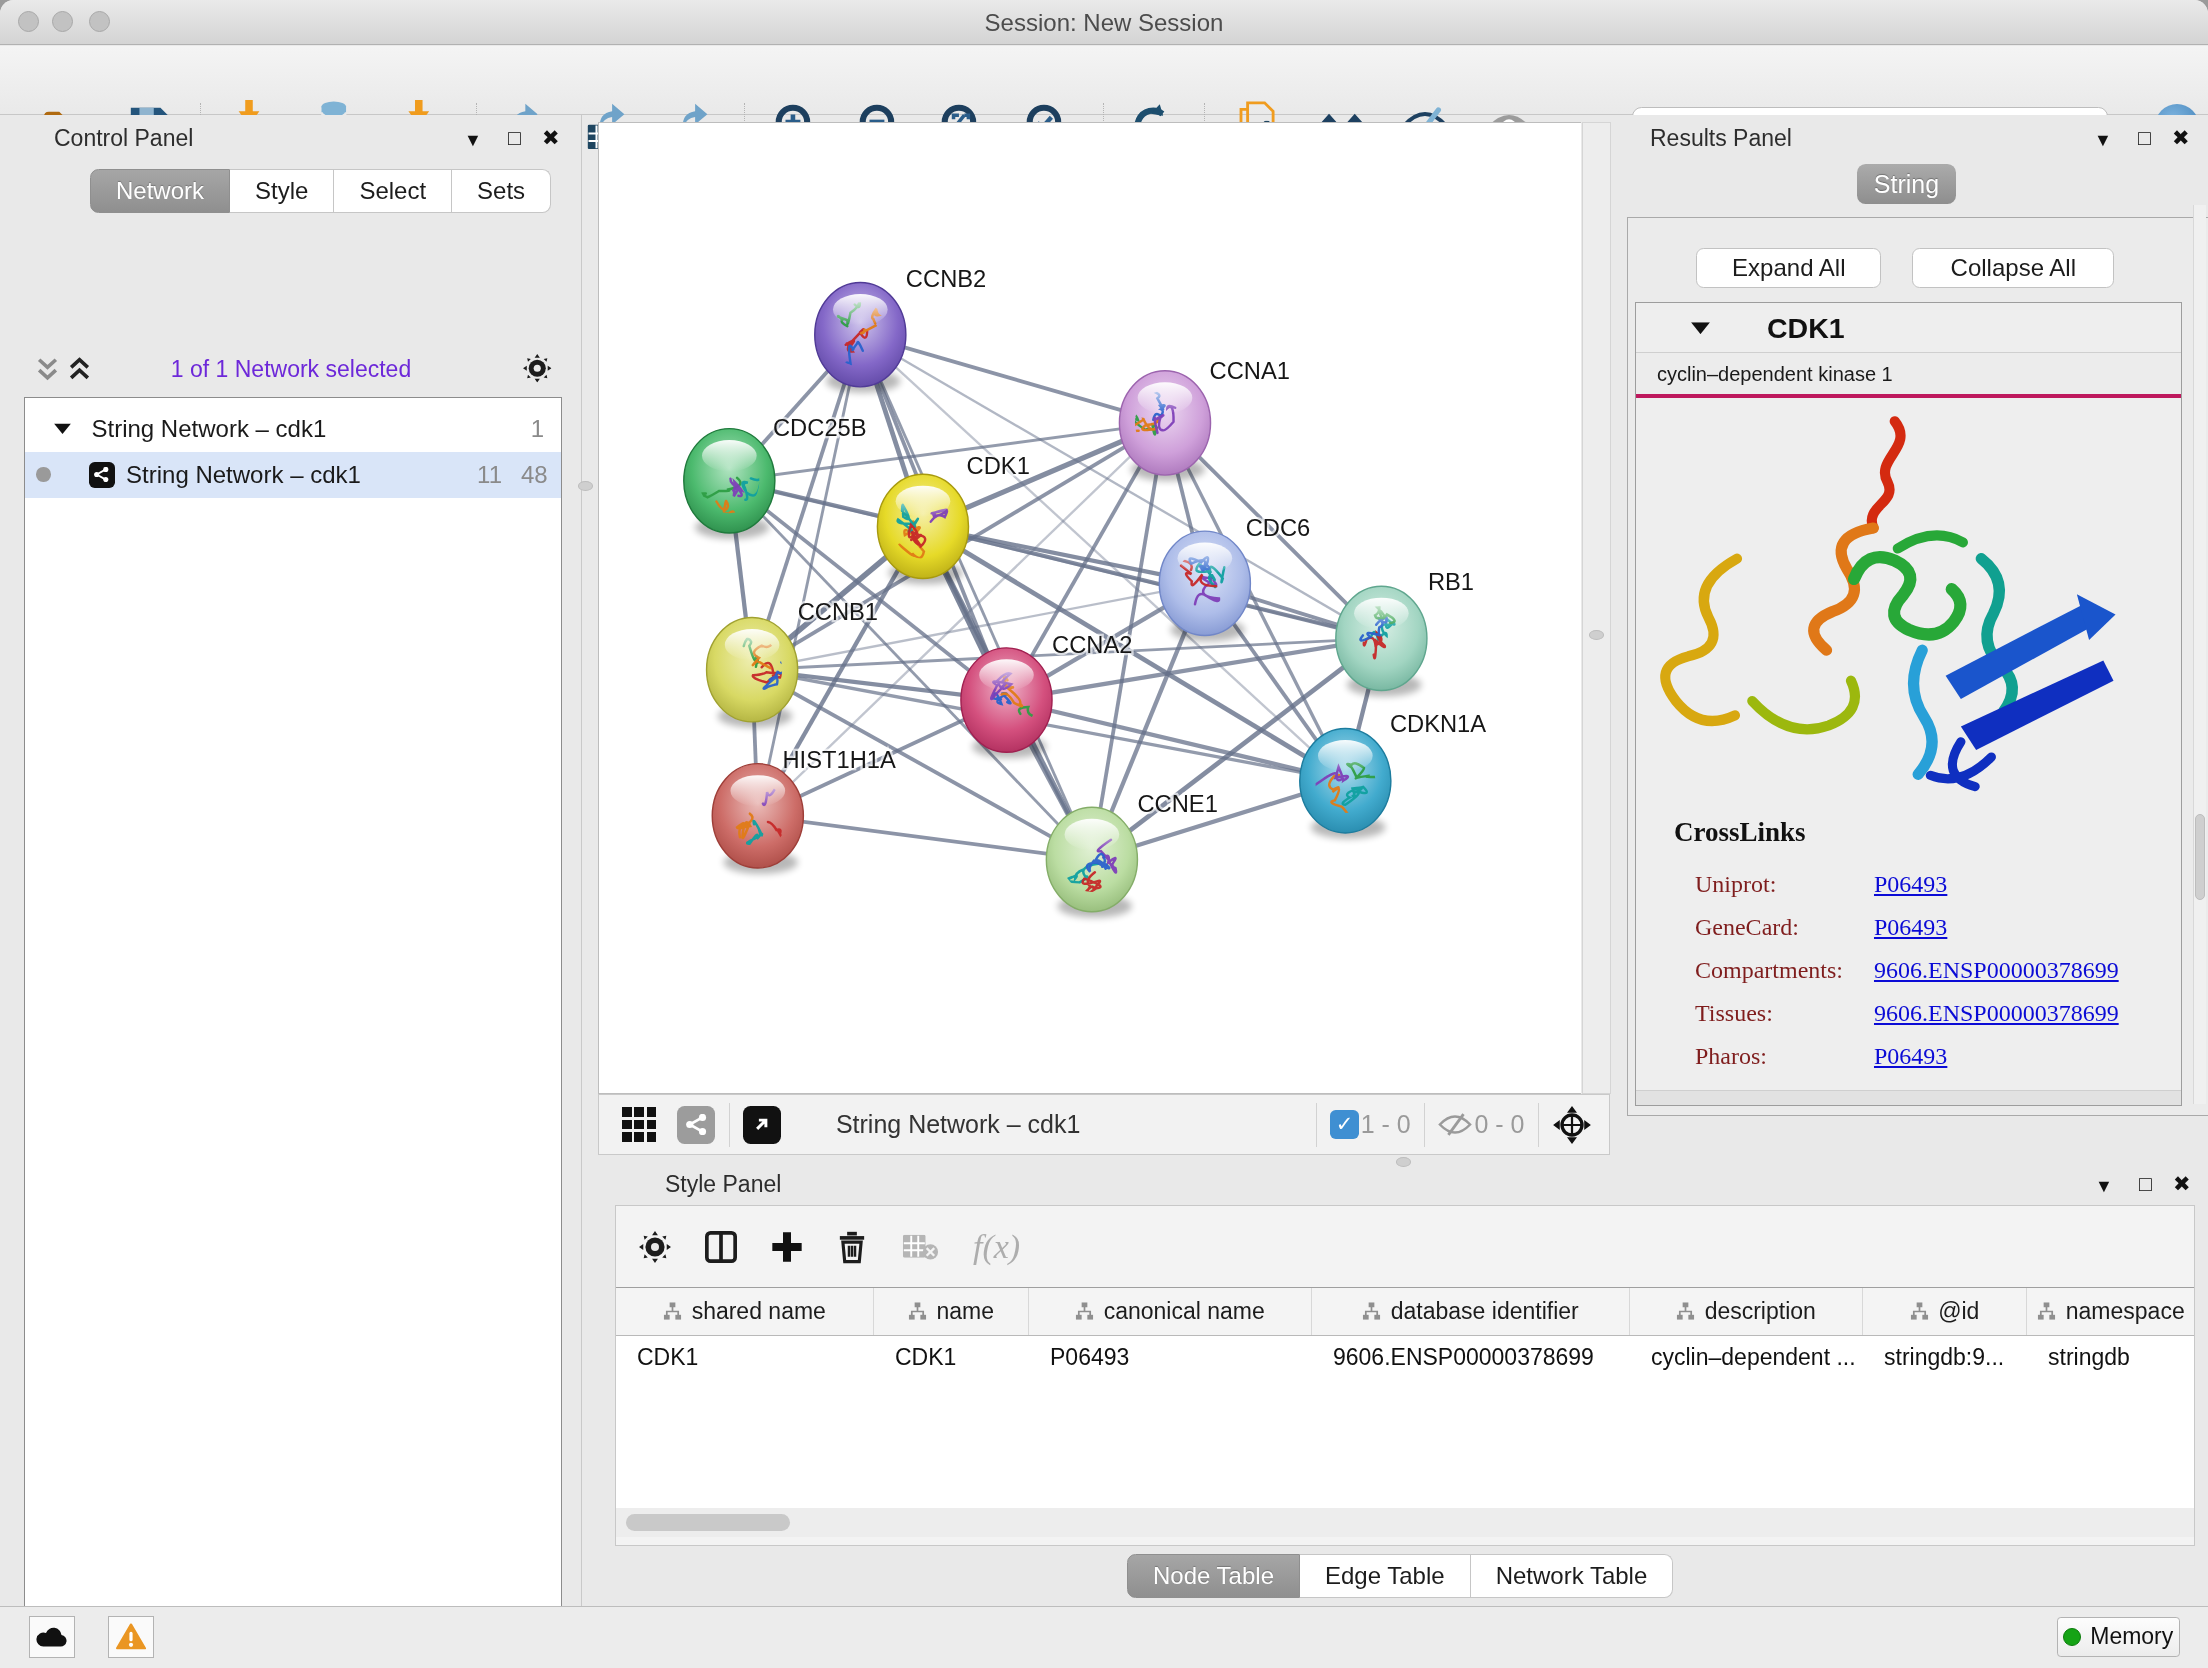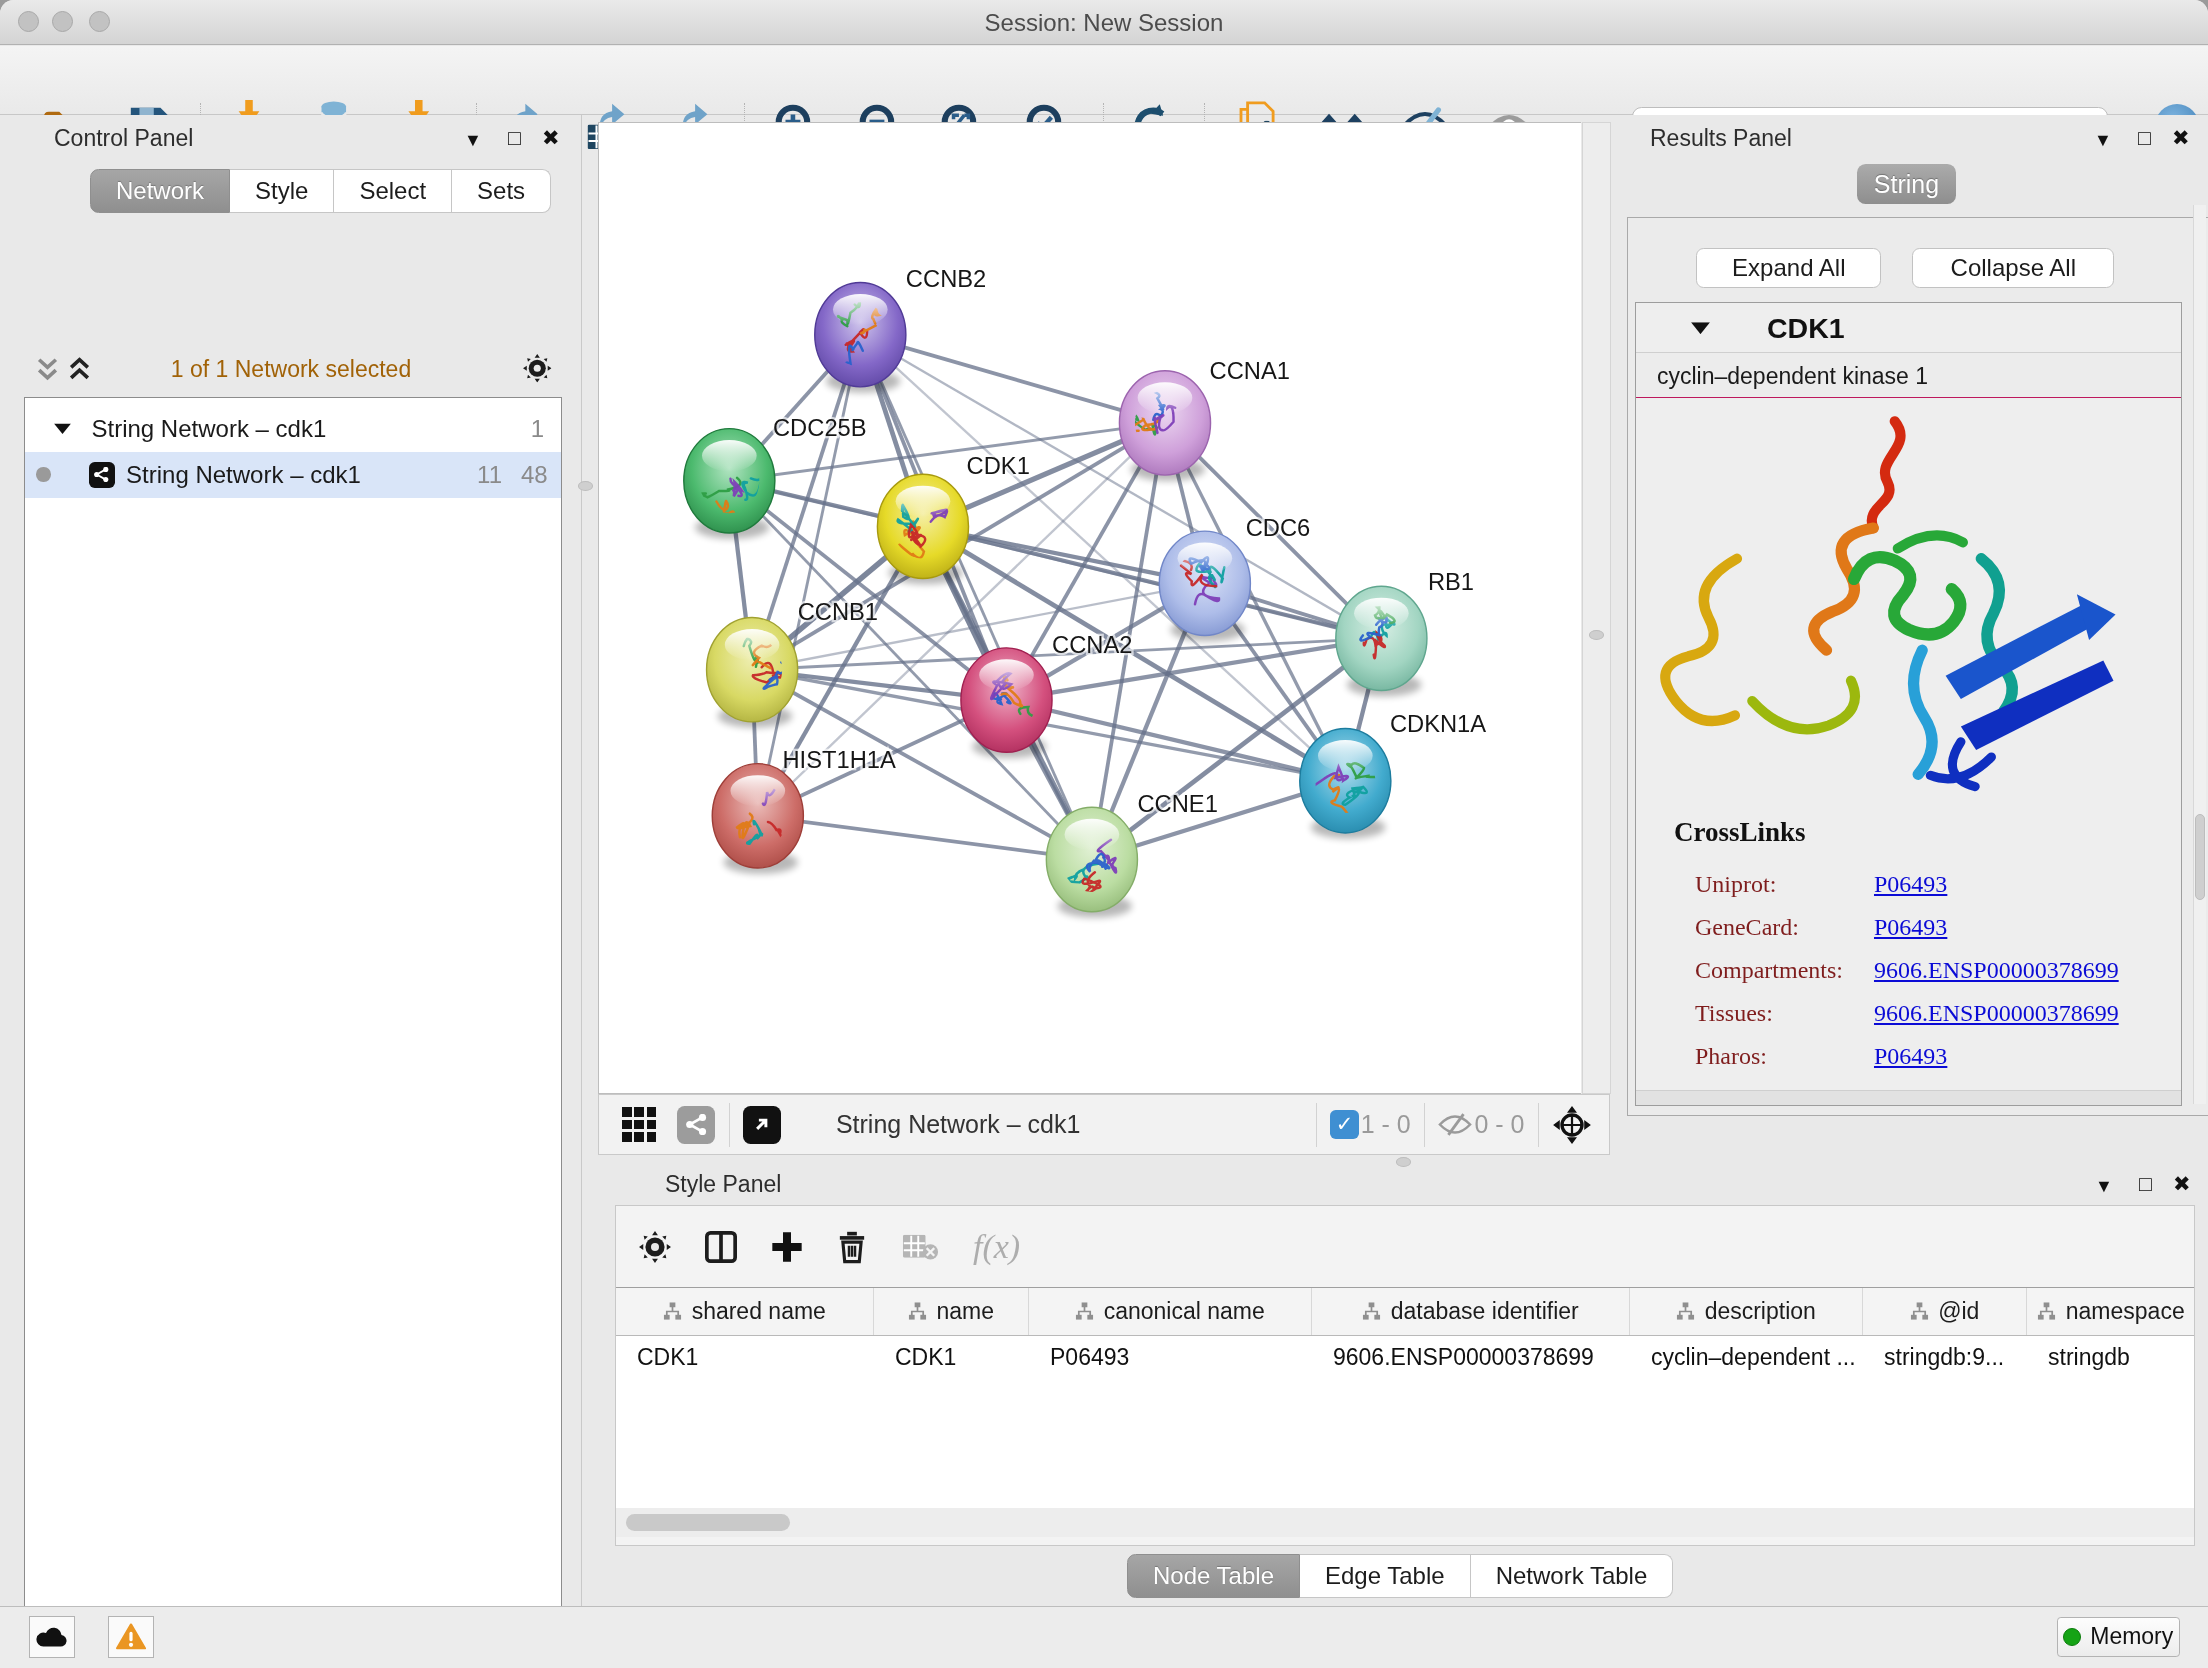--- a/index.html
+++ b/index.html
@@ -25,21 +25,21 @@
   .caret{font-size:18px;}
 
   
   .ctrl{position:absolute;left:0;top:115px;width:582px;height:1491px;background:#e9e9e9;border-right:1px solid #c9c9c9;}
   .tabset{position:absolute;display:flex;}
   .tab{height:44px;line-height:42px;padding:0 25px;font-size:24px;background:#fff;color:#1c1c1c;border:1px solid #c6c6c6;border-left:none;text-align:center;}
   .tab:first-child{border-left:1px solid #c6c6c6;border-radius:8.6px 0 0 8.6px;}
   .tab:last-child{border-radius:0 8.6px 8.6px 0;}
   .tab.sel{background:linear-gradient(#a6a6a6,#8f8f8f);color:#fff;border-color:#8f8f8f;text-shadow:0 -1px 1px rgba(0,0,0,.25);}
   .net-summary{position:absolute;left:0;top:228px;width:582px;height:53px;}
-  .summary-text{position:absolute;left:0;top:13.3px;width:100%;text-align:center;font-size:23px;color:#a16207;}
+  .summary-text{position:absolute;left:0;top:13.3px;width:100%;text-align:center;font-size:23px;color:#6d28d9;}
   .listbox{position:absolute;left:24px;top:282px;width:538px;height:1293px;background:#fff;border:1.9px solid #8c8c8c;}
   .lrow{position:relative;width:100%;height:46px;display:flex;align-items:center;font-size:24px;color:#1a1a1a;}
   .lrow .cnt{position:absolute;color:#8a8a8a;}
   .lrow.sel{background:#d9e5f8;}
   .share-chip{width:26px;height:26px;background:#111;border-radius:5.7px;display:flex;align-items:center;justify-content:center;}
   .dot-gray{width:14.3px;height:14.3px;border-radius:50%;background:#9a9a9a;}
 
   
   .canvas{position:absolute;left:598px;top:122px;width:983px;height:972px;background:#fff;border:1px solid #bdbdbd;border-right:none;}
   .canvas-scroll{position:absolute;left:1582px;top:122px;width:28.5px;height:972px;background:#ededed;border:1px solid #d5d5d5;}
@@ -56,21 +56,21 @@
   .share-chip2{width:38px;height:38px;background:#9c9c9c;border-radius:7.6px;display:flex;align-items:center;justify-content:center;}
   .export-chip{width:38px;height:38px;background:#111;border-radius:7.6px;display:flex;align-items:center;justify-content:center;color:#fff;font-size:25px;font-weight:bold;}
 
   
   .results{position:absolute;left:1613px;top:115px;width:595px;height:1052px;background:#e9e9e9;}
   .string-tab{position:absolute;left:244px;top:49px;width:99px;height:40px;border-radius:8.6px;background:linear-gradient(#ababab,#8e8e8e);color:#fff;font-size:25px;text-align:center;line-height:40px;text-shadow:0 -1px 1px rgba(0,0,0,.3);}
   .res-box{position:absolute;left:14.3px;top:102px;width:676px;height:899px;background:#ebebeb;border:1.9px solid #a9a9a9;}
   .btn{background:#fff;border:1.9px solid #c2c2c2;border-radius:7.6px;font-size:24px;color:#1c1c1c;text-align:center;}
   .sec-box{position:absolute;left:6.7px;top:84px;width:547px;height:804px;border:1.9px solid #9d9d9d;background:#eee;}
   .sec-head{position:absolute;left:0;top:0;width:100%;height:49px;font-size:28.5px;font-weight:bold;color:#111;}
-  .sec-sub{position:absolute;left:0;top:49px;width:100%;height:46px;font-size:23px;color:#1a1a1a;border-top:1px solid #cfcfcf;border-bottom:1px solid #be185d;background:#ececec;padding:9.5px 0 0 21px;}
+  .sec-sub{position:absolute;left:0;top:49px;width:100%;height:46px;font-size:20px;color:#1a1a1a;border-top:1px solid #cfcfcf;border-bottom:4px solid #be185d;background:#ececec;padding:9.5px 0 0 21px;}
   .xl-title{font-family:"Liberation Serif","DejaVu Serif",serif;font-size:27px;font-weight:bold;color:#111;}
   .xl-row{display:flex;font-family:"Liberation Serif","DejaVu Serif",serif;font-size:24px;margin-top:16px;}
   .xl-label{width:179px;color:#7f1d1d;}
   .xl-value{color:#0b0bd6;text-decoration:underline;}
   .res-scroll{position:absolute;right:1.9px;top:90px;width:13.3px;height:899px;background:#f0f0f0;border-left:1px solid #d8d8d8;}
 
   
   .tablepanel{position:absolute;left:583px;top:1167px;width:1625px;height:439px;background:#e9e9e9;}
   .tp-box{position:absolute;left:32px;top:38px;width:1580px;height:341px;background:#f3f3f3;border:1px solid #c8c8c8;}
   .tp-toolbar{position:absolute;left:0;top:0;width:100%;height:81px;display:flex;align-items:center;padding-left:23px;gap:34px;}

